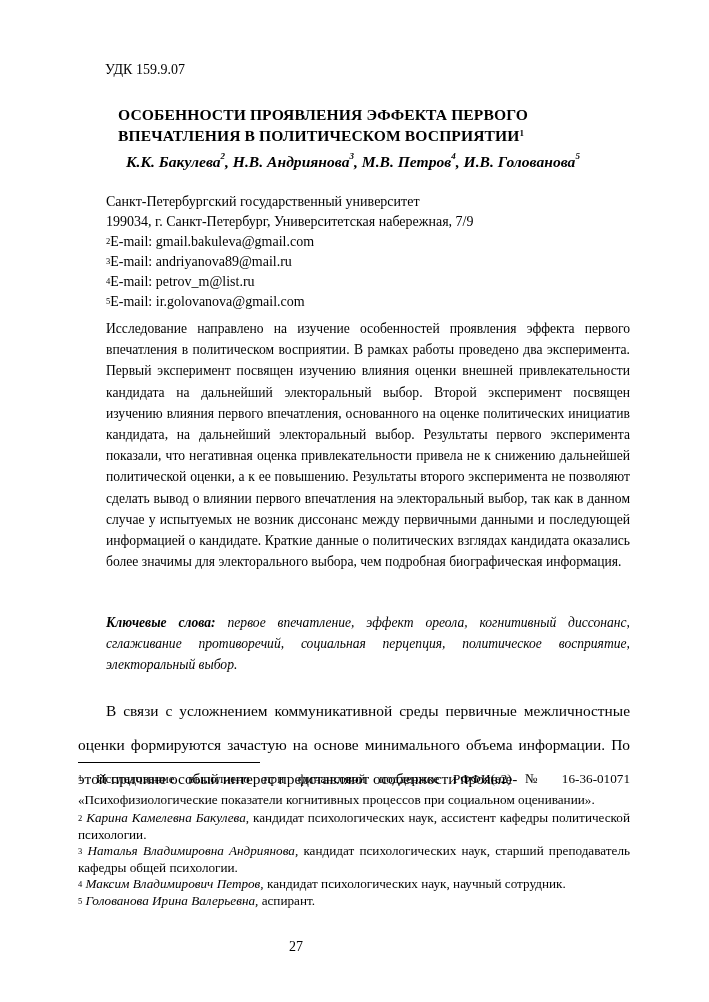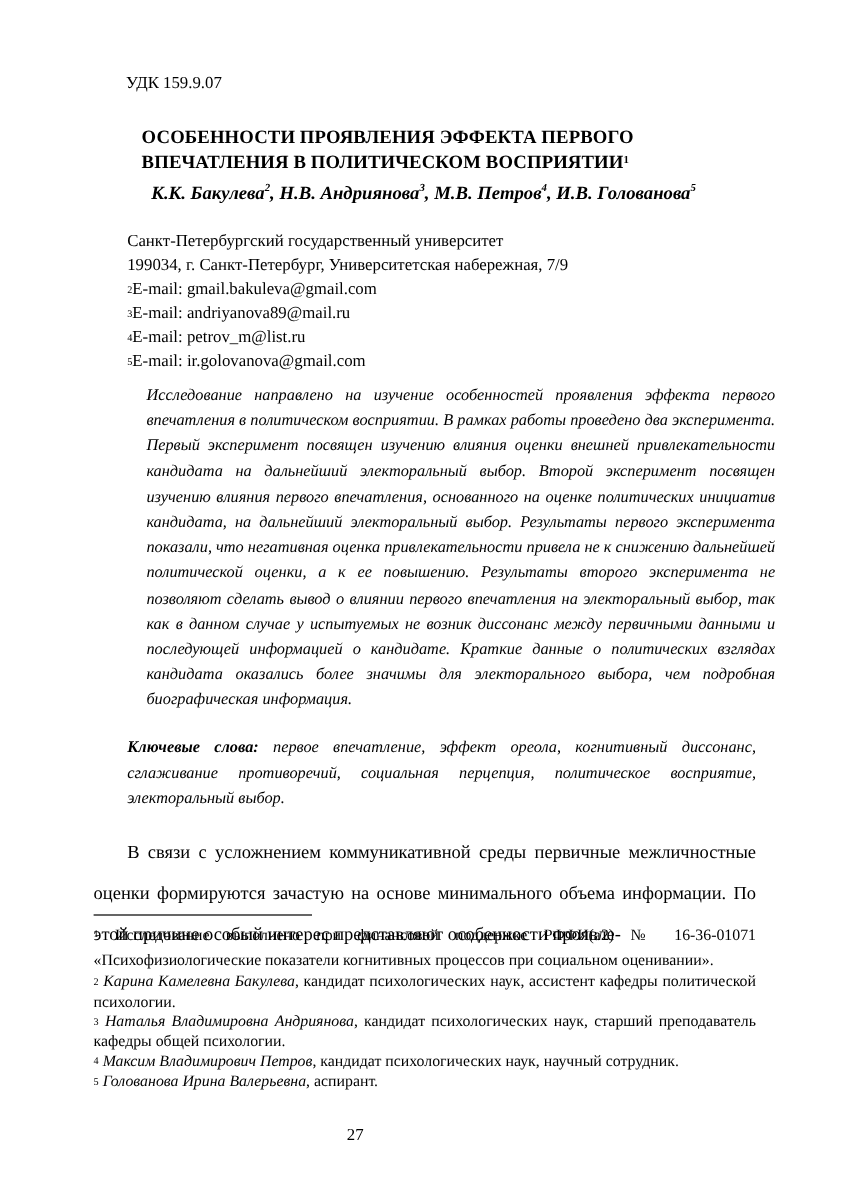--- a/index.html
+++ b/index.html
@@ -14,21 +14,21 @@
   .title sup { font-size: 9px; vertical-align: top; position: relative; top: -2px; }
 
   .authors { position: absolute; left: 106px; top: 153px; width: 560px;
              font-size: 15.6px; font-weight: bold; font-style: italic; white-space: nowrap; margin-left: 20px; }
   .authors sup { font-size: 9px; vertical-align: top; position: relative; top: -2px; }
 
   .affil { position: absolute; left: 106px; top: 192px; font-size: 14px; line-height: 20px; }
   .affil sup { font-size: 8.5px; vertical-align: top; position: relative; top: -1px; }
 
   .abstract { position: absolute; left: 106px; top: 318px; width: 524px;
-              font-size: 13.6px; font-style: italic; line-height: 21.2px; text-align: justify; margin-left: 16px; }
+              font-size: 13.6px; line-height: 21.2px; text-align: justify; }
 
   .keywords { position: absolute; left: 106px; top: 612px; width: 524px;
               font-size: 13.6px; font-style: italic; line-height: 21px; text-align: justify; }
   .keywords .kw-label { font-weight: bold; }
 
   .body { position: absolute; left: 78px; top: 694px; width: 552px;
           font-size: 15.4px; line-height: 34px; text-align: justify; text-indent: 28px; }
 
   .fn-rule { position: absolute; left: 78px; top: 762px; width: 182px; height: 1px; background: #000; }
 

